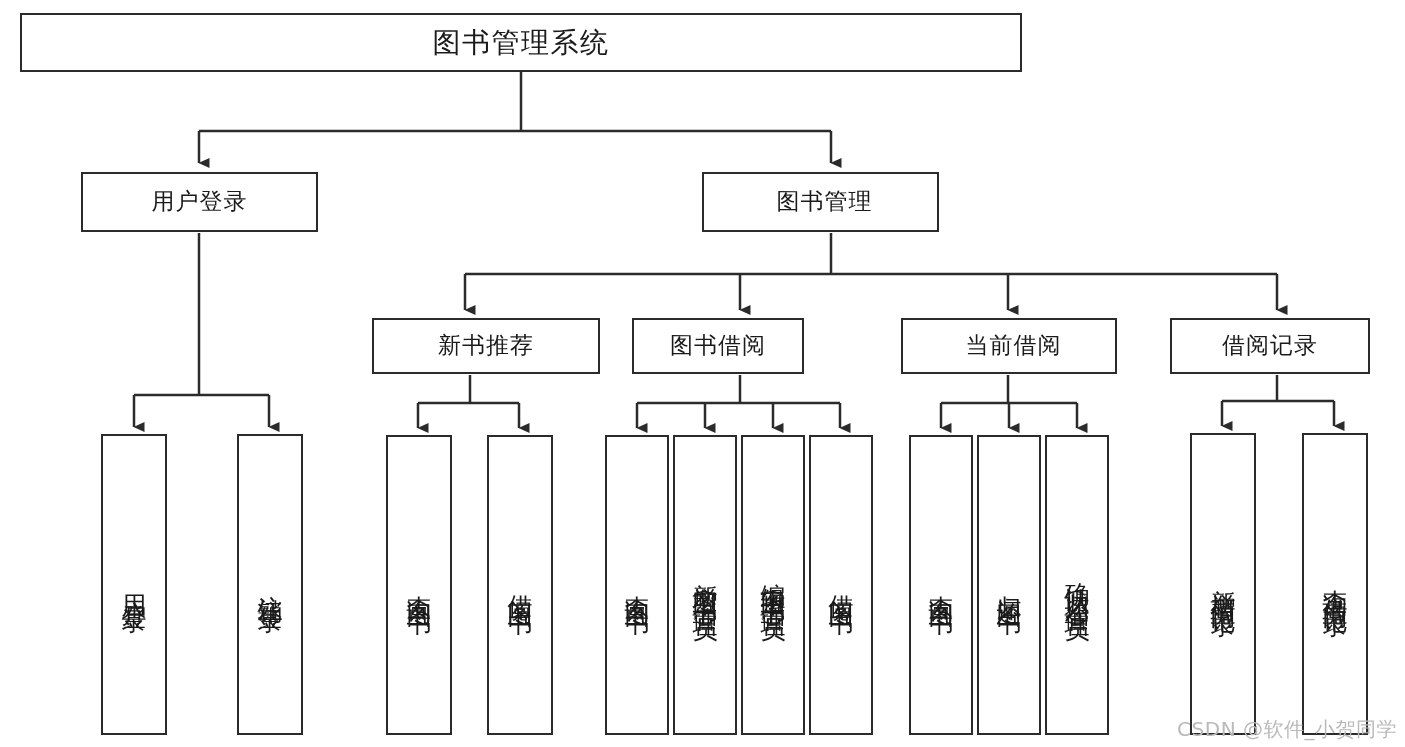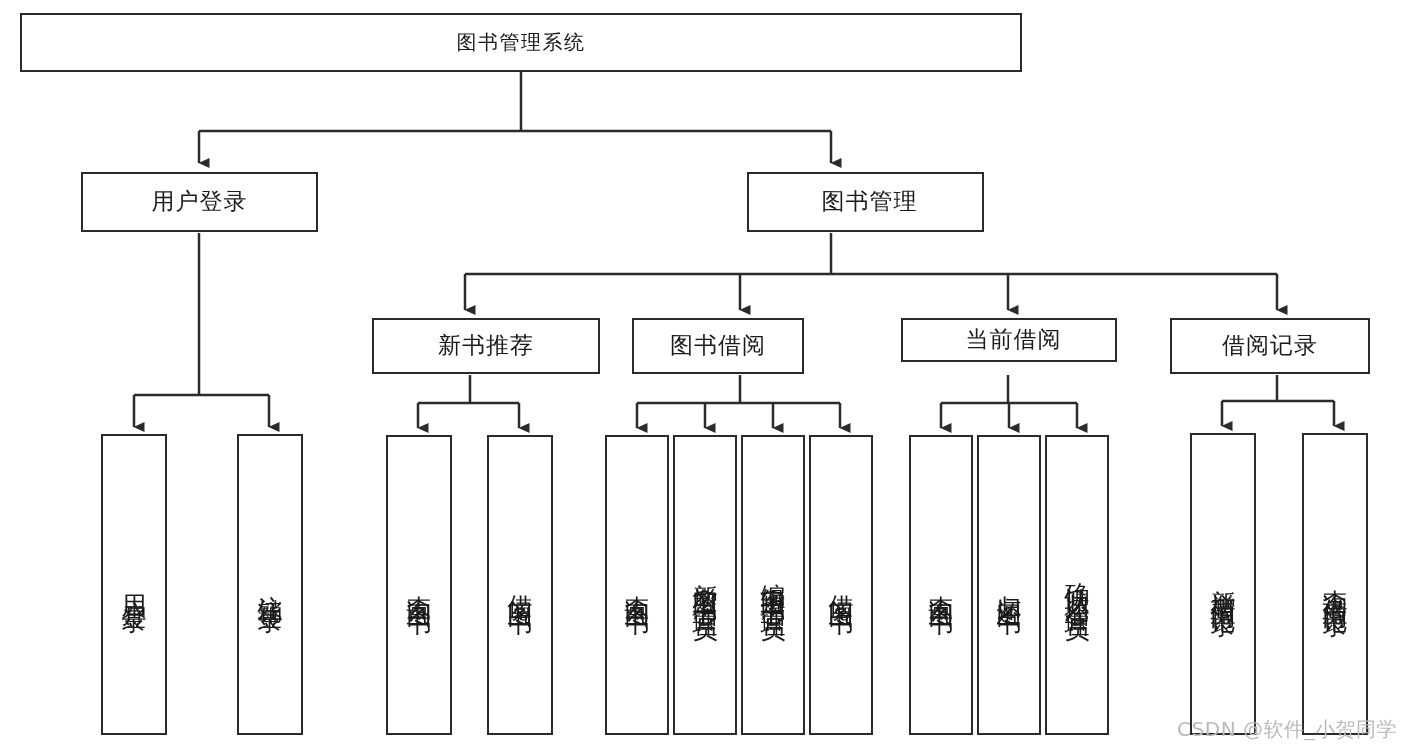--- a/index.html
+++ b/index.html
@@ -39,21 +39,21 @@
     text-align: center;
     line-height: 1.18;
     white-space: pre;
   }
   
   .node.h .node-label {
     font-size: 23px;
     letter-spacing: 1px;
   }
   .node.root .node-label {
-    font-size: 20px;
+    font-size: 28px;
     letter-spacing: 1.5px;
   }
   
   .node.v {
     padding: 6px 0;
   }
   .node.v .node-label {
     writing-mode: vertical-rl;
     text-orientation: upright;
     font-size: 25px;
@@ -126,31 +126,31 @@
     </g>
   </svg>
 
   <div class="node root h" style="left:20px; top:13px; width:1002px; height:59px;">
     <span class="node-label">图书管理系统</span>
   </div>
 
   <div class="node h" style="left:81px; top:172px; width:237px; height:60px;">
     <span class="node-label">用户登录</span>
   </div>
-  <div class="node h" style="left:747px; top:172px; width:237px; height:60px;padding-left:8px;">
+  <div class="node h" style="left:702px; top:172px; width:237px; height:60px;padding-left:8px;">
     <span class="node-label">图书管理</span>
   </div>
 
   <div class="node h" style="left:372px; top:318px; width:228px; height:56px;">
     <span class="node-label">新书推荐</span>
   </div>
   <div class="node h" style="left:632px; top:318px; width:172px; height:56px;">
     <span class="node-label">图书借阅</span>
   </div>
-  <div class="node h" style="left:901px; top:318px; width:216px; height:44px;padding-left:9px;">
+  <div class="node h" style="left:901px; top:318px; width:216px; height:56px;padding-left:9px;">
     <span class="node-label">当前借阅</span>
   </div>
   <div class="node h" style="left:1170px; top:318px; width:200px; height:56px;">
     <span class="node-label">借阅记录</span>
   </div>
 
   <div class="node v" style="left:101px; top:434px; width:66px; height:301px;">
     <span class="node-label">用户登录</span>
   </div>
   <div class="node v" style="left:237px; top:434px; width:66px; height:301px;">

